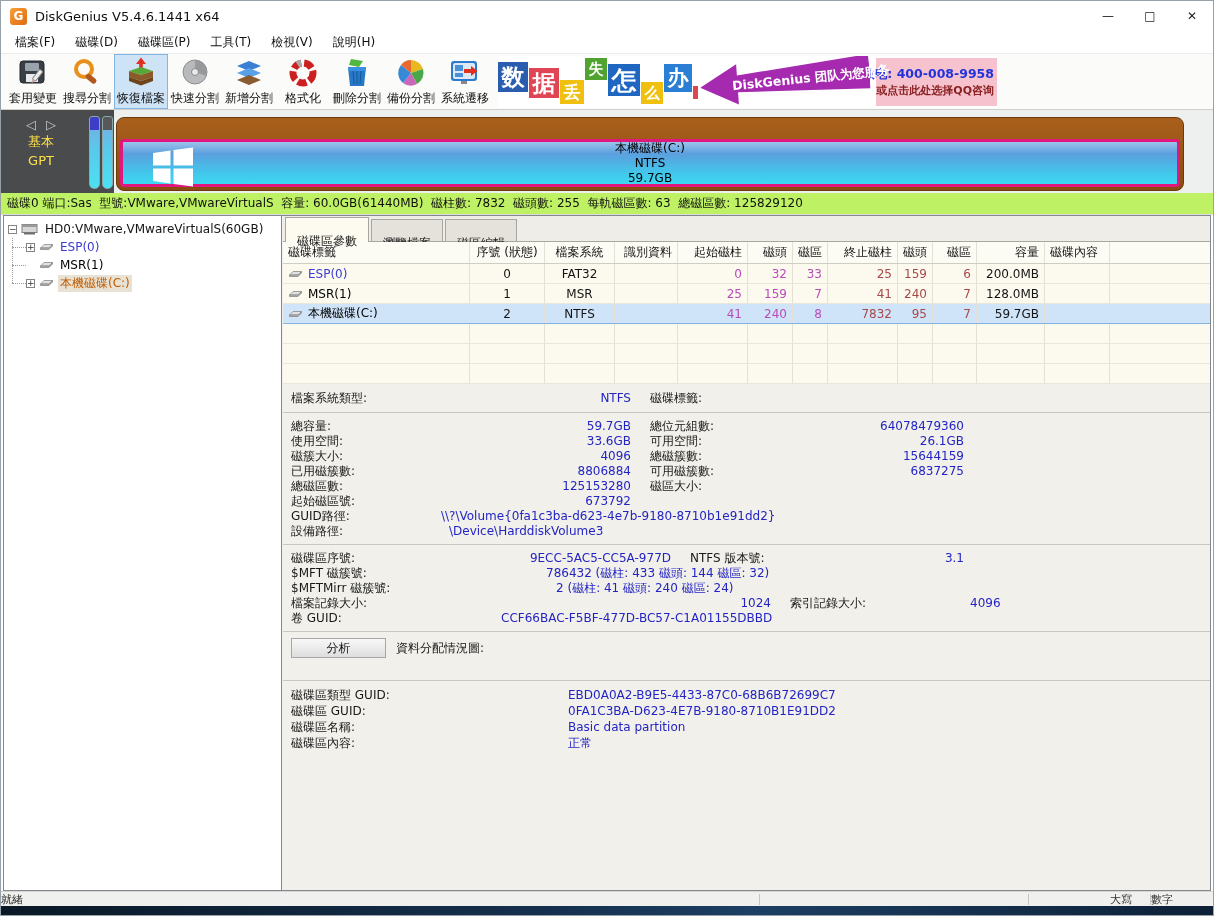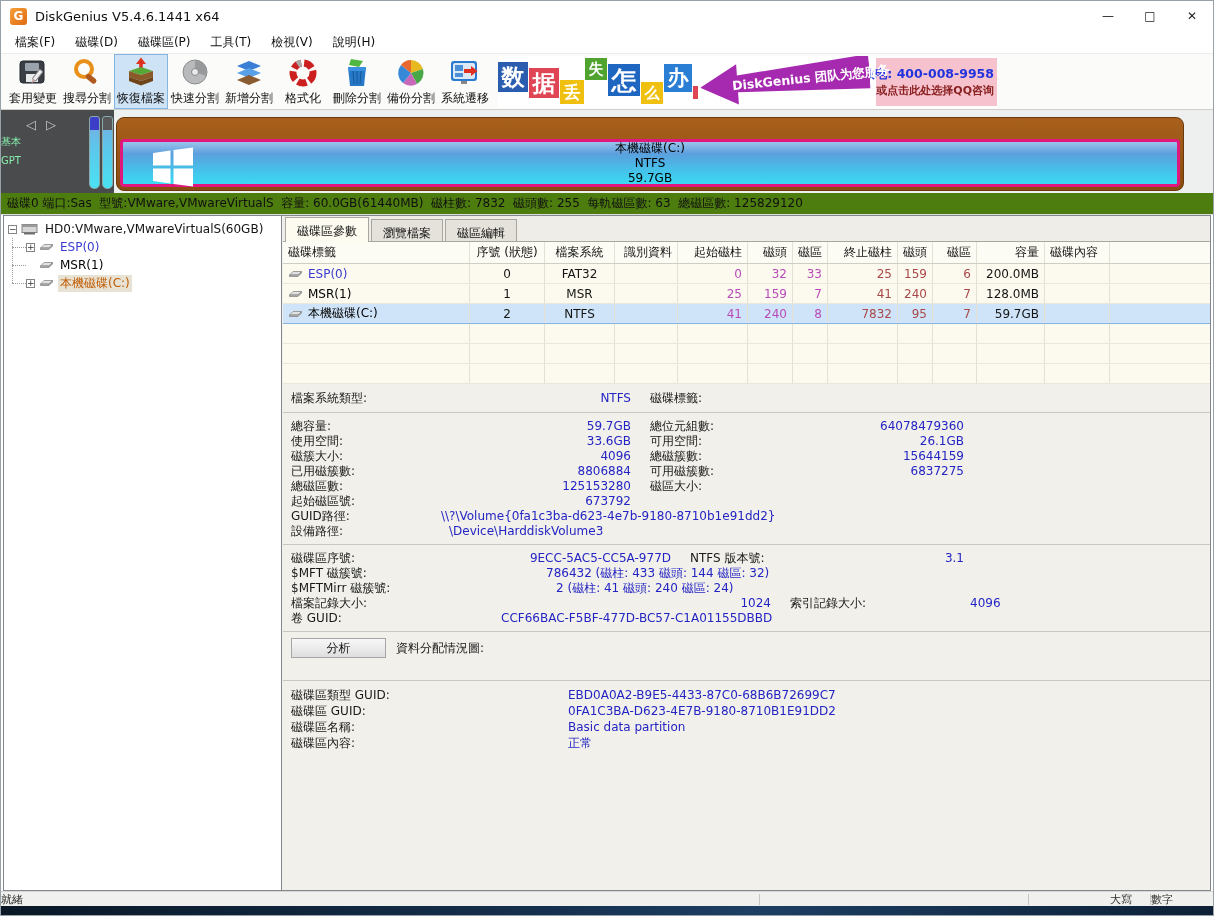--- a/index.html
+++ b/index.html
@@ -37,56 +37,56 @@
   .arrow-text{position:absolute;left:32px;top:14px;width:140px;color:#fff;font-weight:bold;font-size:12.5px;
     transform:rotate(-6deg);white-space:nowrap}
   .banner-contact{margin-left:auto;width:121px;height:48px;background:#f6c2ce;display:flex;flex-direction:column;
     align-items:flex-end;justify-content:center;padding-right:3px;flex:none}
   .phone{color:#2233dd;font-weight:bold;font-size:12.5px;white-space:nowrap}
   .qq{color:#8a2020;font-weight:bold;font-size:11px;white-space:nowrap}
   
   .disk-strip{position:absolute;top:109px;left:0;right:0;height:83px;background:#eef0ef}
   .disk-nav{position:absolute;left:0;top:0;width:113px;height:83px;background:#4a4b4d;color:#0f0f0f}
   .nav-arrows{width:80px;text-align:center;margin-top:7px;color:#c9c9c9;font-size:13px;letter-spacing:10px;text-indent:10px}
-  .nav-line{width:80px;text-align:left;font-size:10px;line-height:19px;color:#86efac}
+  .nav-line{width:80px;text-align:center;font-size:13px;line-height:19px;color:#fde047}
   .mini-bar{position:absolute;top:6px;width:11px;height:73px;border-radius:3px 3px 5px 5px;overflow:hidden;
     background:linear-gradient(180deg,#79a8e0 0%,#5bc8ec 45%,#49e2f2 100%);border:1px solid #8aa}
   .mini-bar .cap{height:13px;width:100%}
   .mini-bar1{left:88px}.mini-bar2{left:101px}
   .disk-bar{position:absolute;left:115px;right:29px;top:7px;height:74px;border-radius:8px;
     background:linear-gradient(180deg,#a9601c,#8a4a10);border:1px solid #6b3a0c}
   .partition-block{position:absolute;left:3px;right:3px;top:21px;bottom:3px;border-radius:4px;
     border:3px solid var(--partition-border,#e0187e);
     background:linear-gradient(180deg,#9cc4ec 0%,#5b9fde 28%,#44c4ea 70%,#3cd8f2 100%)}
   .win-logo{position:absolute;left:28px;top:3px}
   .pt-text{position:absolute;inset:0;display:flex;flex-direction:column;align-items:center;justify-content:center;
     font-size:12px;line-height:15px;color:#000}
   
-  .disk-info{position:absolute;top:192px;left:0;right:0;height:22px;background:#4d7c0f;display:flex;align-items:center;
+  .disk-info{position:absolute;top:192px;left:0;right:0;height:22px;background:#bef264;display:flex;align-items:center;
     padding-left:6px;white-space:pre;font-size:12px;border-bottom:1px solid #dcdcd8;color:#101010}
   
   .main{position:absolute;top:214px;left:2px;right:2px;height:676px;background:#f1f0ea;border:1px solid #838890}
   .tree-panel{position:absolute;left:0;top:0;width:278px;height:674px;background:#fff;border-right:1px solid #838890;
     padding-top:4px;overflow:hidden}
   .tree-row{display:flex;align-items:center;height:18px;padding-left:4px;white-space:nowrap;position:relative;z-index:2}
   #tree-children .tree-row{padding-left:22px}
   .expand-box{width:9px;height:9px;border:1px solid #848484;background:#fff;font-size:9px;line-height:7px;
     text-align:center;margin-right:4px;flex:none;color:#333}
   .expand-box.hiddenbox{visibility:hidden}
   .tree-icon{margin-right:4px;flex:none;display:inline-flex}
   .tree-label{padding:0 2px}
   .tree-label.selected{background:#e7e2d4}
   .tl{position:absolute;z-index:1}
   .tl.v{left:8px;top:22px;height:45px;border-left:1px dotted #9a9a9a}
   .tl.h{left:8px;width:14px;border-top:1px dotted #9a9a9a}
   
   .right-panel{position:absolute;left:279px;top:0;right:0;height:674px;background:#f1f0ea}
   .tabbar{position:absolute;top:0;left:0;right:0;height:26px;background:#efede7;display:flex;align-items:flex-end;
     padding-left:2px;border-bottom:1px solid #a8a69e}
-  .tab{height:22px;padding:5px 11px 0 11px;border:1px solid #a8a6a0;border-bottom:none;background:#e4e2da;
+  .tab{height:22px;padding:15px 11px 0 11px;border:1px solid #a8a6a0;border-bottom:none;background:#e4e2da;
     margin-right:2px;font-size:12px;white-space:nowrap}
   .tab.active{background:#fdfbf0;height:25px;margin-bottom:-1px;position:relative;z-index:3}
   .ptable{position:absolute;top:26px;left:0;right:0;height:142px;background:#fcfaef;border-bottom:1px solid #b2b0a8}
   .trow{display:flex;height:20px;align-items:stretch;border-bottom:1px solid #eae7da;background:#fcfaef}
   .trow.thead{height:22px;border-bottom:1px solid #d0cec2;background:#fdfcf4}
   .trow.selected{background:var(--selected-row-bg,#cfe4f8);border-bottom:1px solid #8ab4e0}
   .tcell{display:flex;align-items:center;padding:0 5px;border-right:1px solid #e4e1d4;font-size:12px;
     white-space:nowrap;overflow:hidden;flex:none}
   .tcell.fill{flex:1;border-right:none}
   .a-l{justify-content:flex-start}.a-c{justify-content:center}.a-r{justify-content:flex-end}

